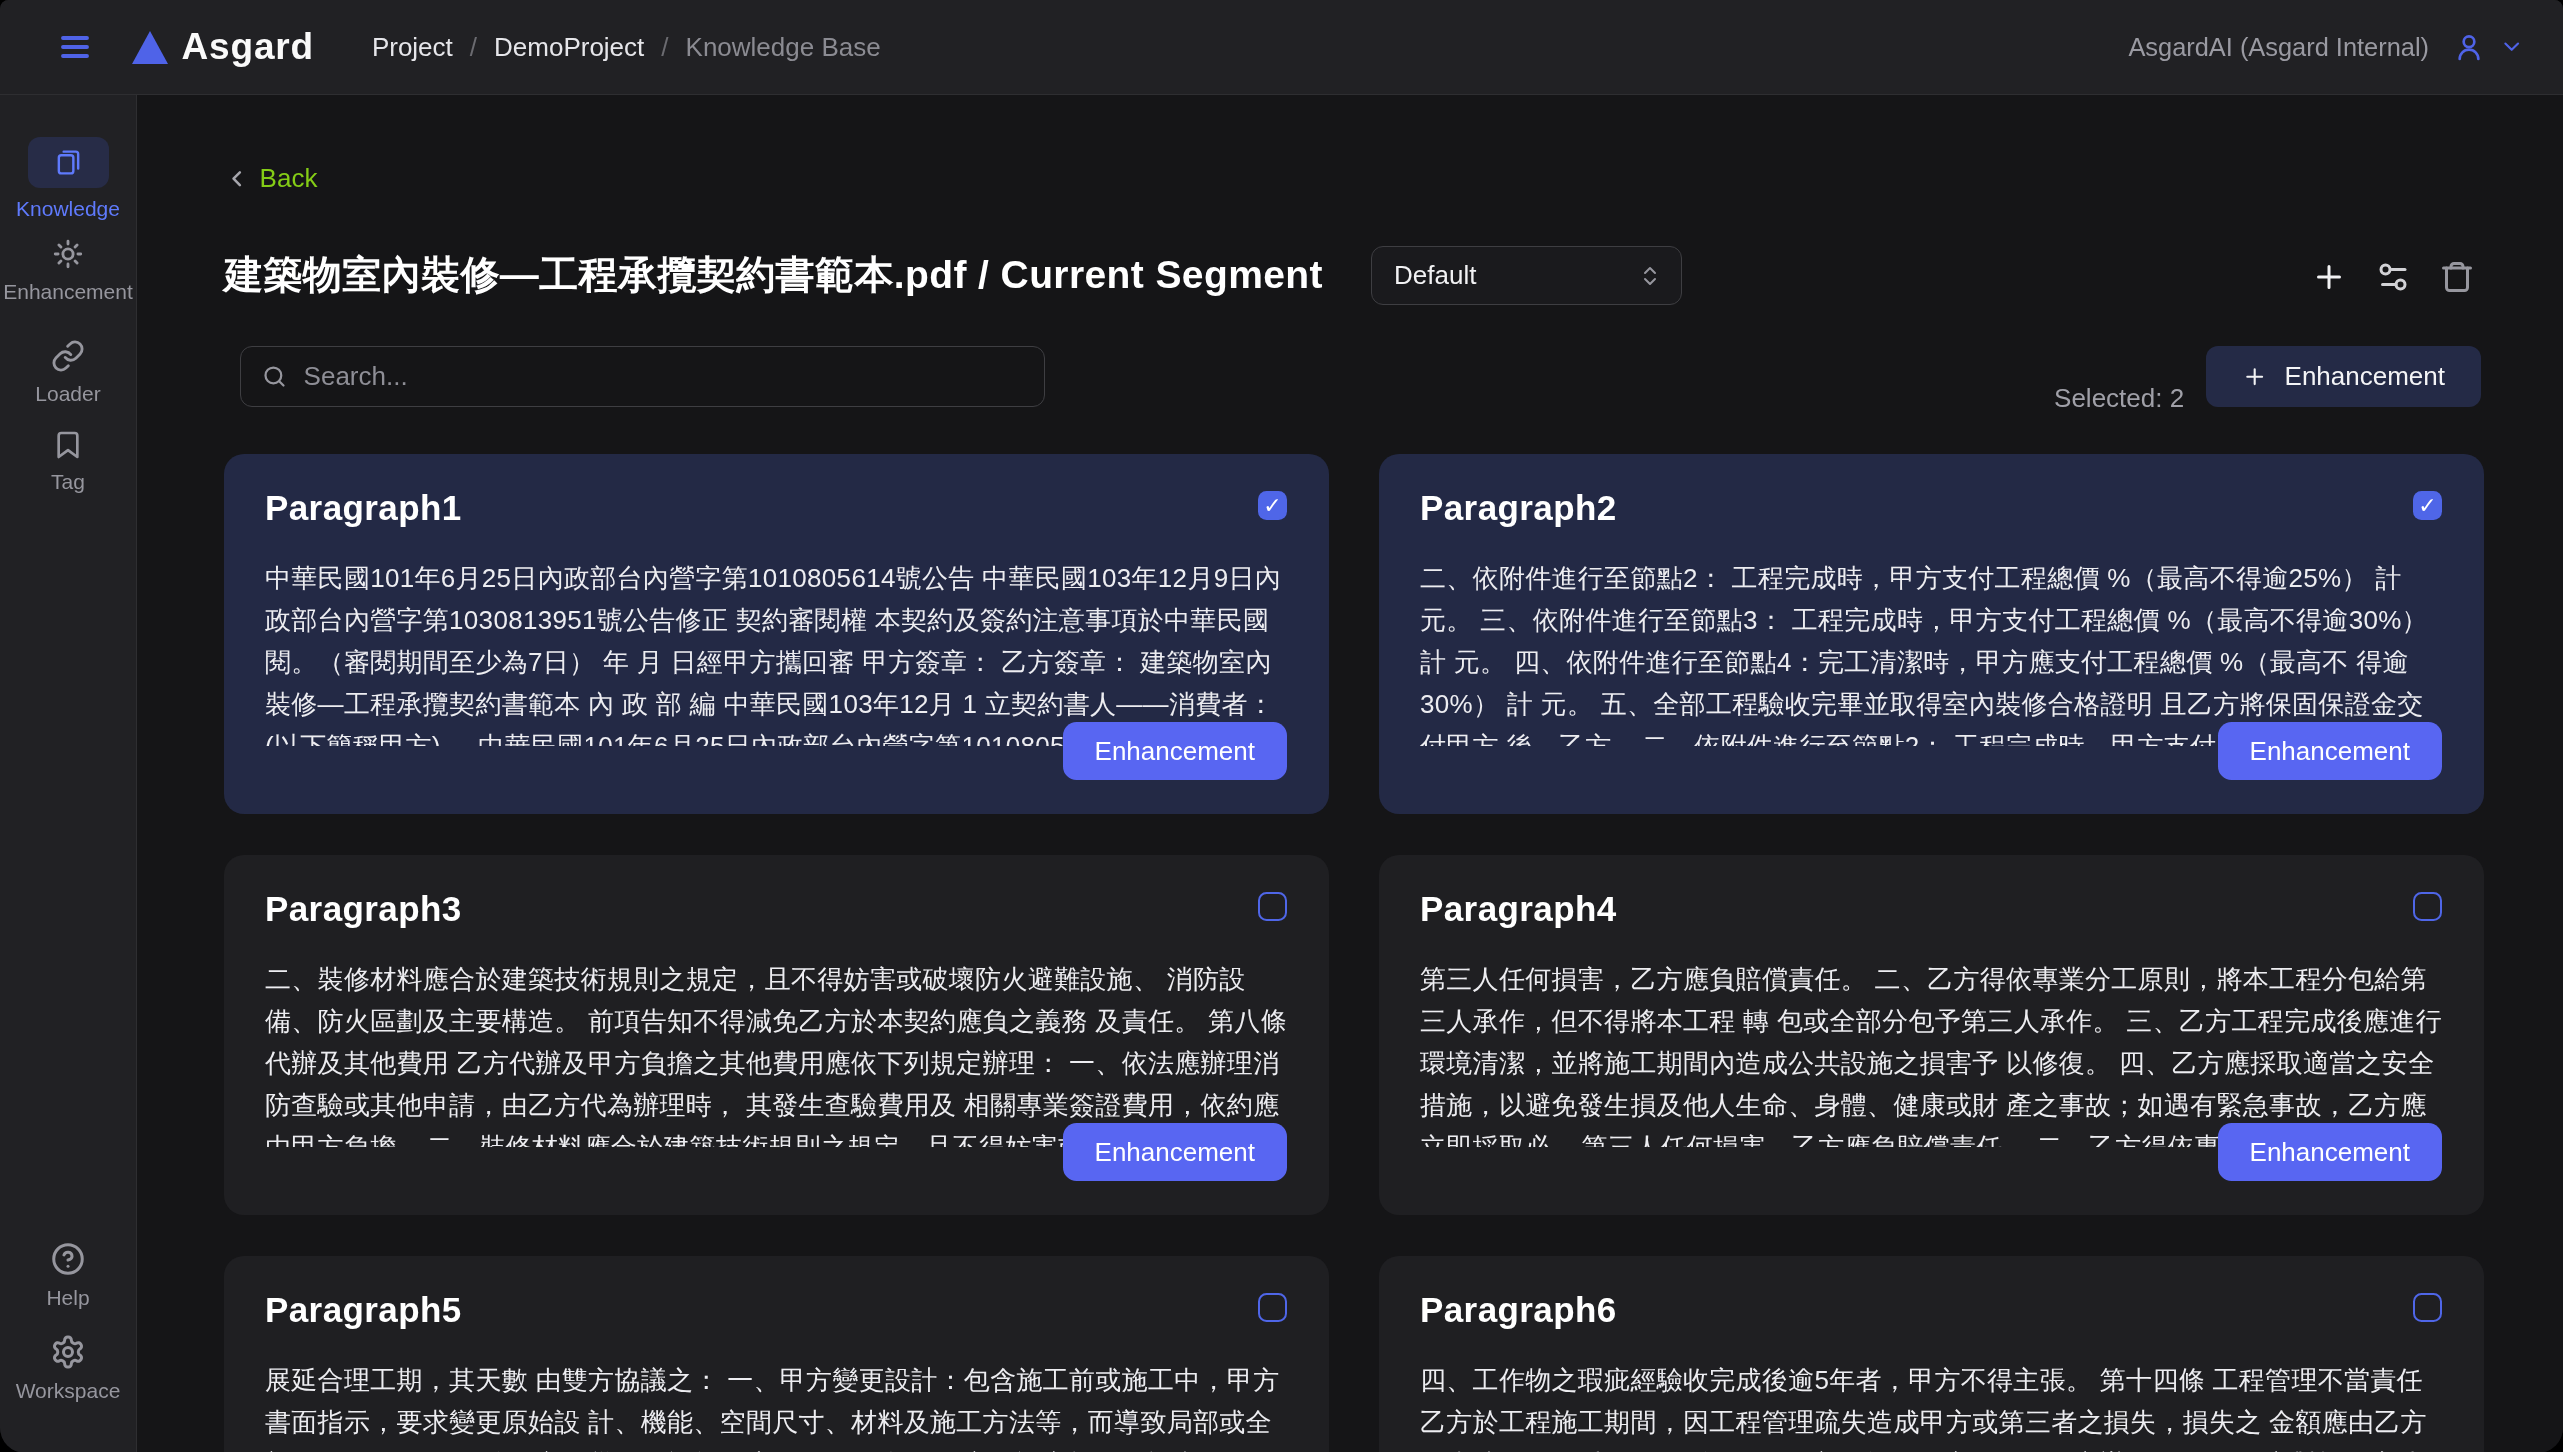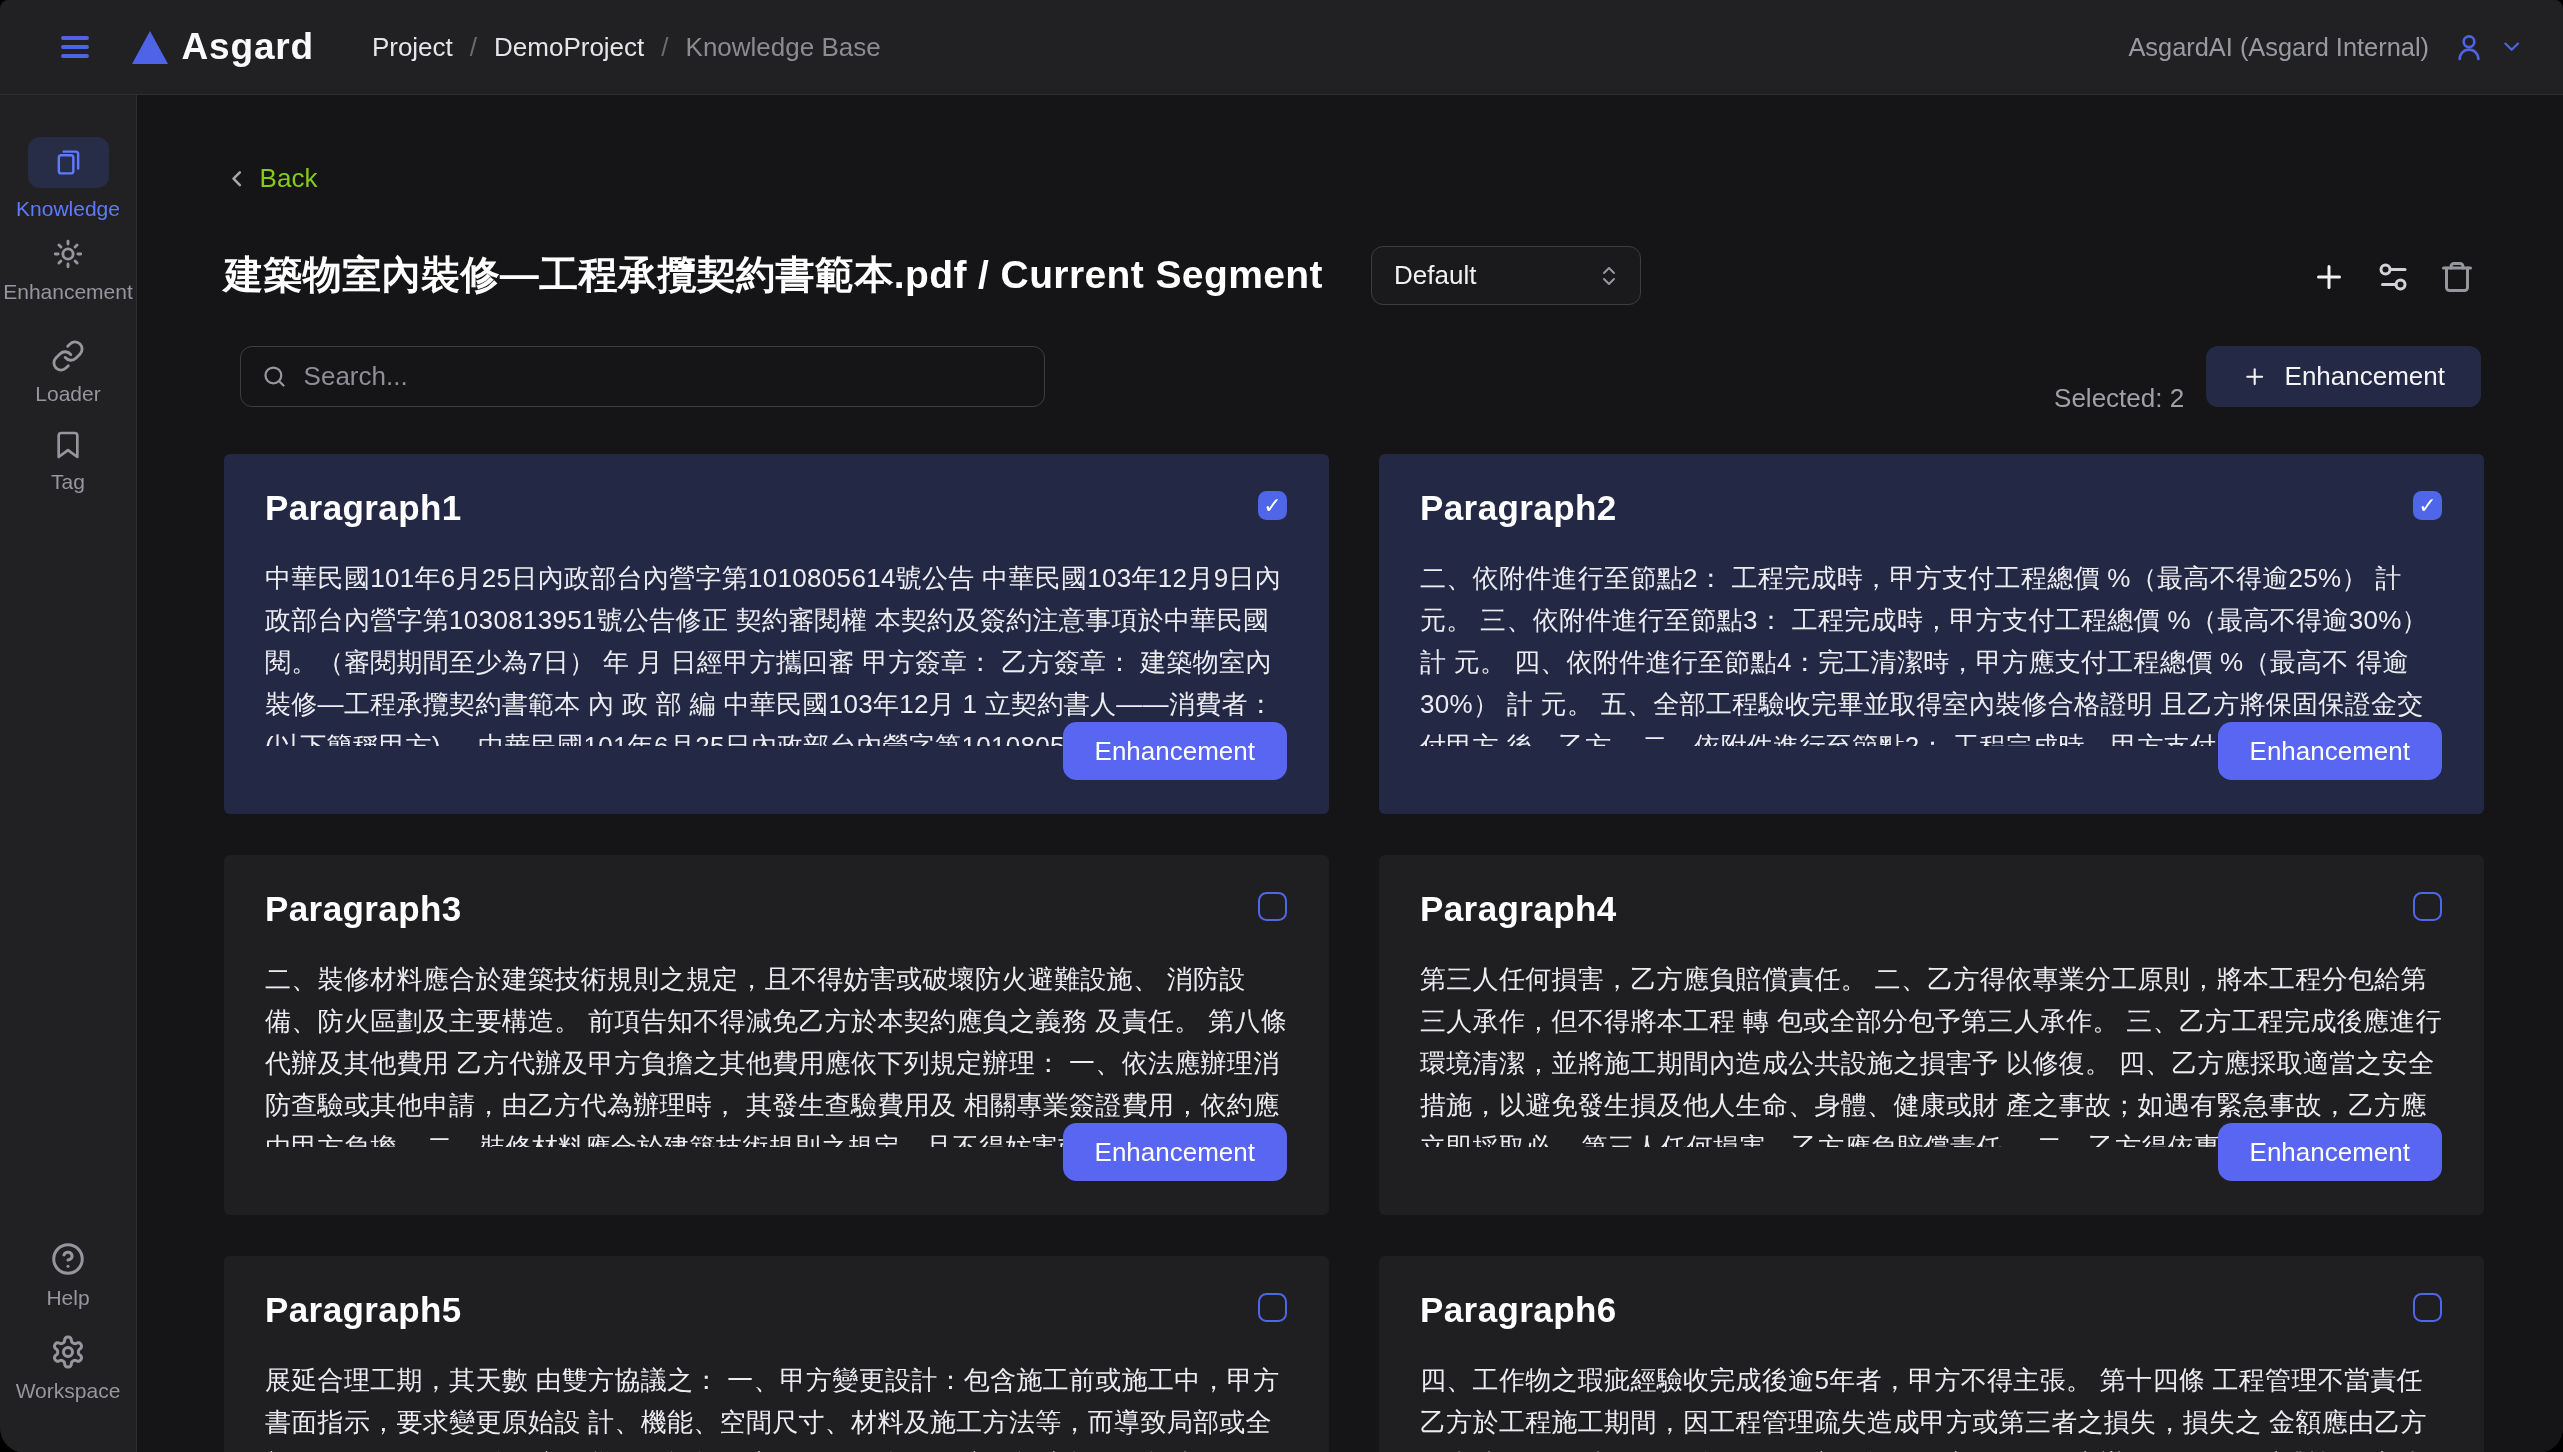--- a/index.html
+++ b/index.html
@@ -45,21 +45,21 @@
 
   
   .main { position:absolute; top:95px; left:139px; right:0; bottom:0; background:#151517; }
 
   .back-row { position:absolute; top:68px; left:85px; display:flex; align-items:center; gap:10.2px;
               color:#84cc16; font-size:26px; cursor:pointer; }
 
   .page-title { position:absolute; top:153px; left:85px; font-size:39px; font-weight:700;
                 color:#ffffff; white-space:nowrap; letter-spacing:0.4px; }
 
-  .segment-select { position:absolute; top:151px; left:1232px; width:270px; height:59px;
+  .segment-select { position:absolute; top:151px; left:1232px; width:311px; height:59px;
                     border:1.7px solid #3e3e42; border-radius:12px; background:#1a1a1d;
                     display:flex; align-items:center; padding:0 18.6px 0 22px; cursor:pointer; }
   .segment-select .val { font-size:26px; color:#f2f2f4; }
   .segment-select svg { margin-left:auto; }
 
   .header-actions { position:absolute; top:163px; right:88px; display:flex; align-items:center; gap:27px; }
   .action-btn { width:37px; height:37px; display:flex; align-items:center; justify-content:center; cursor:pointer; }
 
   .search-box { position:absolute; top:251px; left:101px; width:805px; height:61px;
                 border:1.7px solid #3e3e42; border-radius:12px; display:flex; align-items:center;
@@ -71,21 +71,21 @@
   .selection-row { position:absolute; top:251px; right:82px; height:61px; display:flex;
                    align-items:center; gap:22px; }
   .selected-label { font-size:26px; color:#a0a0a8;margin-top:44px; }
   .btn-enh-top { height:61px; padding:0 36px; background:#242a46; border:none; border-radius:12px;
                  color:#f4f4f6; font-size:26px; font-family:inherit; display:flex; align-items:center;
                  gap:17px; cursor:pointer; }
 
   
   .grid { position:absolute; top:359px; left:85px; width:2261px; display:grid;
           grid-template-columns:1105px 1105px; column-gap:50px; row-gap:41px; }
-  .card { position:relative; height:360px; border-radius:6px; background:#1f1f22; }
+  .card { position:relative; height:360px; border-radius:20px; background:#1f1f22; }
   .card.selected { background:#232945; }
   .card-title { position:absolute; top:34px; left:41px; font-size:35px; font-weight:600;
                 color:#ffffff; letter-spacing:0.4px; }
   .checkbox { position:absolute; top:37px; right:42px; width:29px; height:29px; border-radius:8.5px;
               cursor:pointer; display:flex; align-items:center; justify-content:center; }
   .checkbox.checked { background:#4f66e8; }
   .checkbox.unchecked { border:2.5px solid #4f66e8; background:transparent; }
   .checkbox .check { color:#ffffff; font-size:22px; font-weight:700; line-height:1; }
   .card-text { position:absolute; top:103px; left:41px; width:1024px; height:189px; overflow:hidden;
                font-size:26px; line-height:42px; color:#ededf1; letter-spacing:0.3px; }

